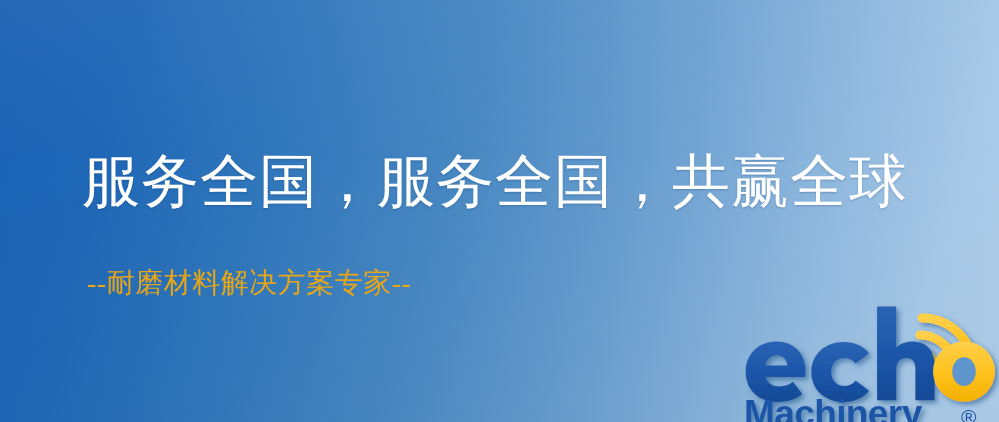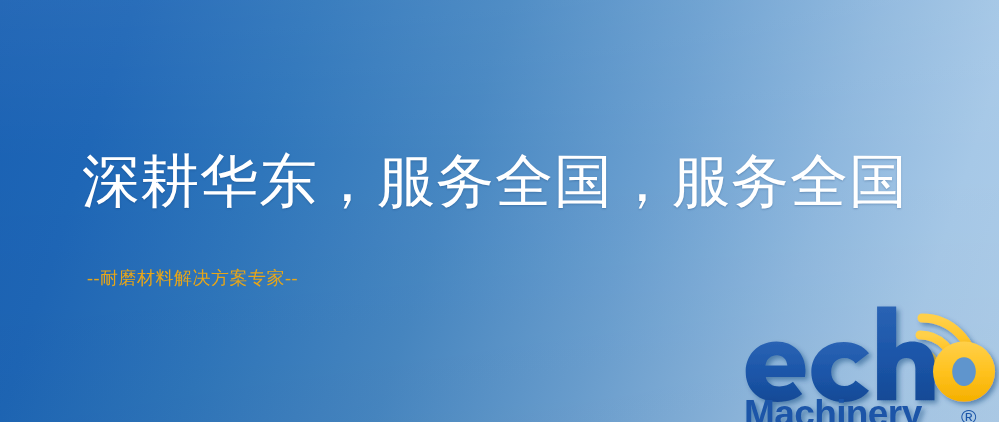--- a/index.html
+++ b/index.html
@@ -48,21 +48,21 @@
     letter-spacing: 1px;
     white-space: nowrap;
     text-shadow: 0 1px 2px rgba(10,50,100,0.28);
     z-index: 3;
   }
 
   .subtitle {
     position: absolute;
     left: 87px;
     top: 269px;
-    font-size: 18px;
+    font-size: 28px;
     line-height: 1;
     color: #e8a617;
     letter-spacing: 0.5px;
     white-space: nowrap;
     z-index: 3;
   }
 
   
   #logo {
     position: absolute;
@@ -76,21 +76,21 @@
     display: block;
     width: 257px;
     height: 126px;
   }
 </style>
 </head>
 <body>
 
 <div id="banner">
 
-  <div class="headline">深耕华东，服务全国，服务全国</div>
+  <div class="headline">服务全国，服务全国，共赢全球</div>
 
   <div class="subtitle">--耐磨材料解决方案专家--</div>
 
   <div id="logo">
     <svg viewBox="0 0 257 126" xmlns="http://www.w3.org/2000/svg" aria-hidden="true">
       <defs>
         <filter id="softshadow" x="-25%" y="-25%" width="160%" height="165%">
           <feDropShadow dx="3" dy="3" stdDeviation="2.6" flood-color="#0b3a73" flood-opacity="0.45"></feDropShadow>
         </filter>
         <linearGradient id="blueGrad" x1="0" y1="0" x2="0" y2="1">

